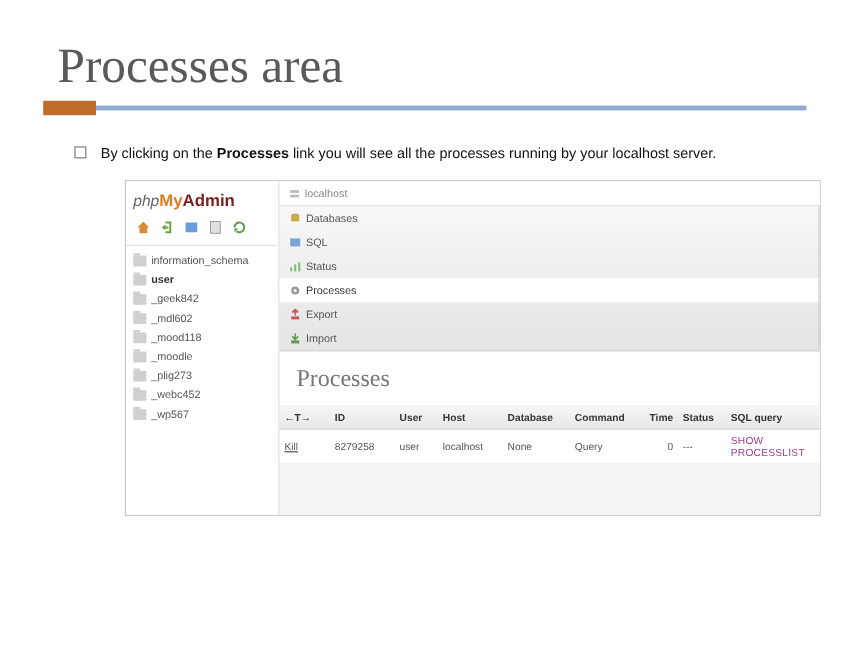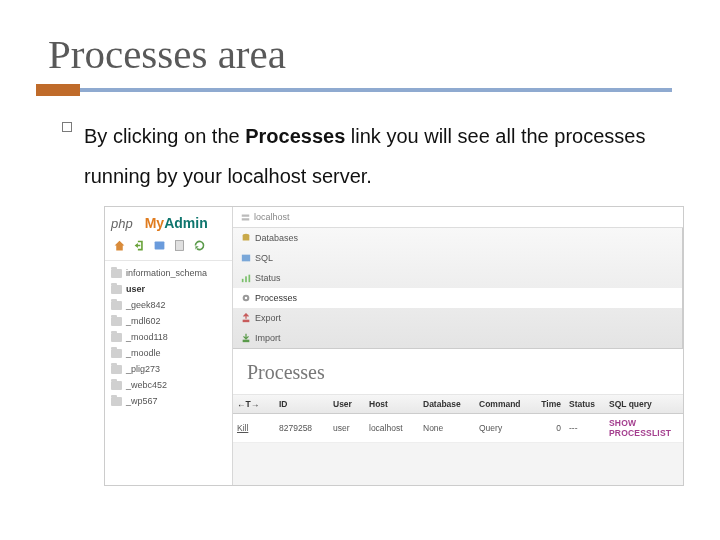--- a/index.html
+++ b/index.html
@@ -4,28 +4,28 @@
 <style>
   * { box-sizing: border-box; margin: 0; padding: 0; }
   body { width: 720px; height: 540px; background: #fff; font-family: Arial, sans-serif; position: relative; overflow: hidden; }
   .slide { padding: 30px 48px 0 48px; }
   .title { font-family: "Times New Roman", serif; font-size: 41px; color: #595959; font-weight: normal; margin-bottom: 6px; }
   .rule-wrap { position: relative; height: 14px; margin-bottom: 18px; }
   .rule-accent { position: absolute; left: -12px; top: 0; width: 44px; height: 12px; background: #bf6b2a; }
   .rule-line { position: absolute; left: 32px; right: 0; top: 4px; height: 4px; background: #8faad0; }
   .body-text { display: flex; align-items: flex-start; gap: 12px; margin-left: 14px; margin-bottom: 10px; }
   .bullet { width: 10px; height: 10px; border: 1.5px solid #7a7a7a; margin-top: 6px; flex: none; }
-  .para { font-size: 20px; color: #111; line-height: 2.0; }
+  .para { font-size: 12px; color: #111; line-height: 2.0; }
   .para b { font-weight: bold; }
   .screenshot { margin: 4px 0 0 56px; width: 580px; height: 280px; border: 1px solid #ccc; background: #fff; position: relative; display: flex; font-size: 10px; color: #555; }
   .sidebar { width: 128px; border-right: 1px solid #d7d7d7; background: #fff; display: flex; flex-direction: column; }
   .logo { padding: 8px 6px 4px 6px; font-family: Verdana, sans-serif; font-size: 14px; font-weight: bold; }
   .logo .p1 { color: #666; font-weight: normal; font-style: italic; font-size: 13px; }
-  .logo .p2 { color: #e07c1f; margin-left: 12px; }
-  .logo .p3 { color: #0f766e; }
+  .logo .p2 { color: #e07c1f; }
+  .logo .p3 { color: #7f1d1d; }
   .iconrow { display: flex; gap: 7px; padding: 4px 8px 8px 8px; border-bottom: 1px solid #e6e6e6; }
   .iconrow span { width: 13px; height: 13px; display: inline-block; }
   .dblist { padding: 4px 0; }
   .dbitem { display: flex; align-items: center; gap: 4px; padding: 3px 6px; font-size: 9px; color: #555; }
   .dbitem.active { color: #333; font-weight: bold; }
   .dbicon { width: 11px; height: 9px; background: #d0d0d0; border-radius: 1px; flex: none; position: relative; }
   .dbicon::before { content:""; position:absolute; top:-2px; left:0; width:6px; height:2px; background:#d0d0d0; border-radius:1px 1px 0 0; }
   .main { flex: 1; background: #f4f4f4; display: flex; flex-direction: column; }
   .breadcrumb { background: #fff; border-bottom: 1px solid #ddd; padding: 5px 8px; font-size: 9px; color: #888; display:flex; align-items:center; gap:4px; }
   .tabs { display: flex; background: linear-gradient(#f8f8f8,#e4e4e4); border-bottom: 1px solid #ccc; flex-direction: column; }
@@ -40,21 +40,21 @@
   .col-id { width: 54px; }
   .col-user { width: 36px; }
   .col-host { width: 54px; }
   .col-db { width: 56px; }
   .col-cmd { width: 56px; }
   .col-time { width: 34px; text-align:right; }
   .col-status { width: 40px; }
   .col-sql { flex: 1; }
   .trow { display: flex; font-size: 8.5px; color: #555; border-bottom: 1px solid #eee; align-items:center; }
   .trow .kill { color: #555; text-decoration: underline; }
-  .trow .sql { color: #a43f8f; font-weight: bold; letter-spacing: 0.2px; text-align: center; }
+  .trow .sql { color: #a43f8f; font-weight: normal; letter-spacing: 0.2px; text-align: center; }
   .svr-icon { width:9px; height:9px; display:inline-block; }
 </style>
 </head>
 <body>
 
 <div class="slide">
   <div class="title">Processes area</div>
   <div class="rule-wrap">
     <div class="rule-accent"></div>
     <div class="rule-line"></div>

